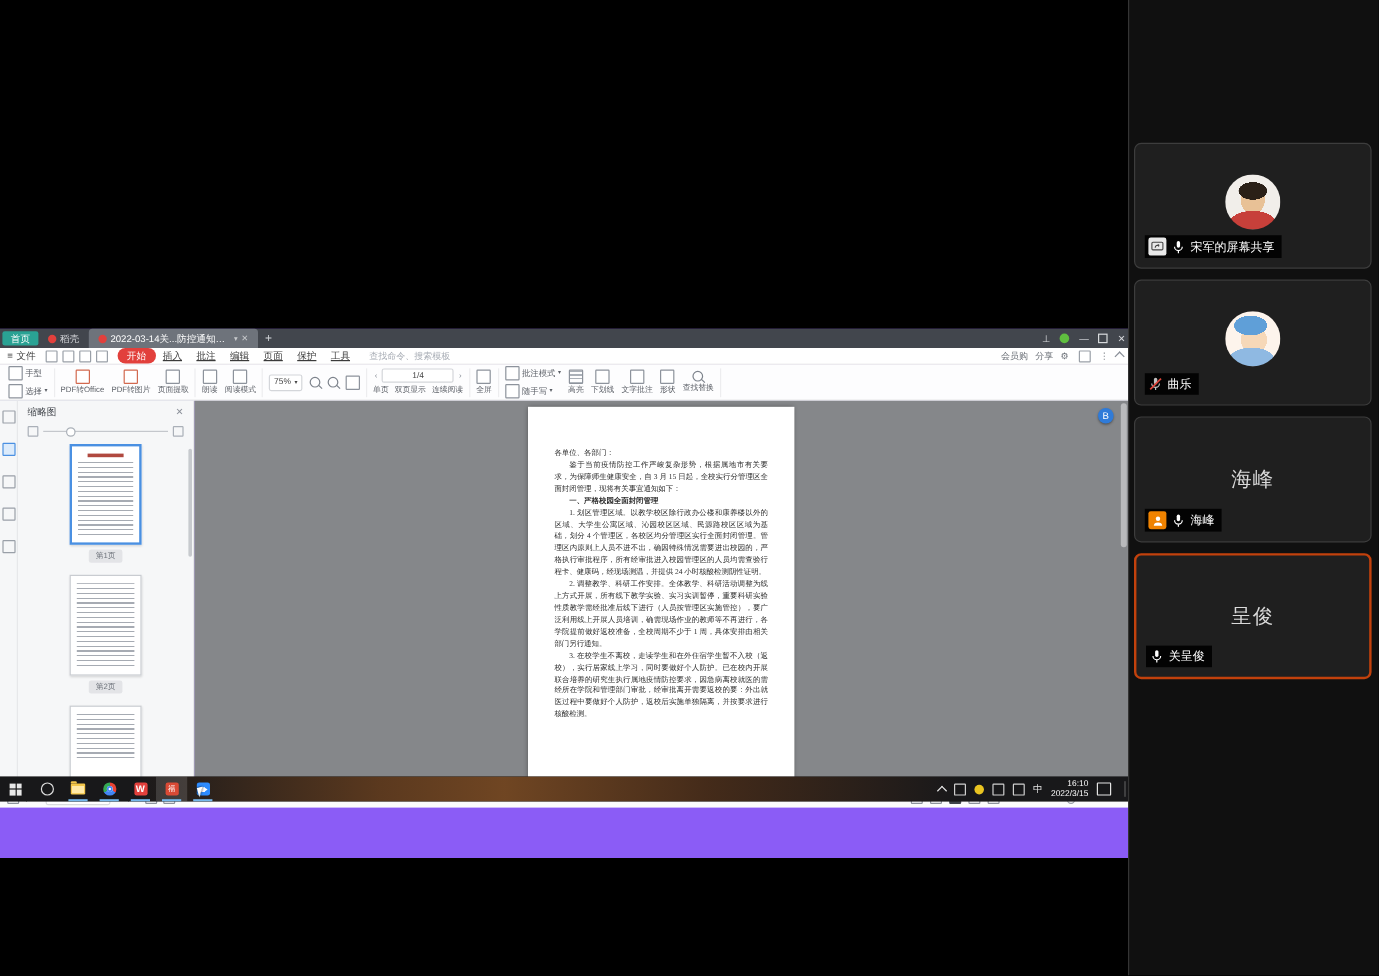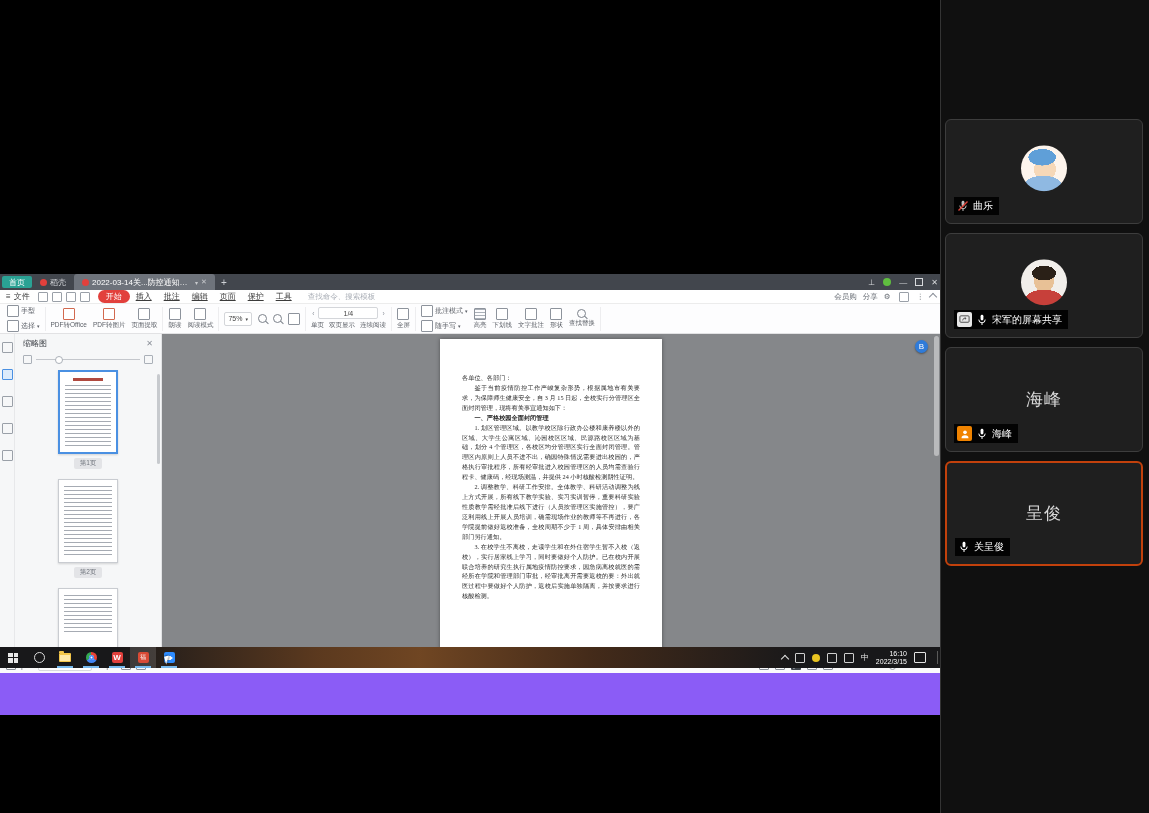--- a/index.html
+++ b/index.html
@@ -446,47 +446,47 @@
       <span class="notif"></span>
     </div>
     <div class="desk-sliver"></div>
   </div>
 </div>
 
 <div class="sidebar">
   <div class="tiles">
 
     <div class="tile">
-      <div class="avatar av-boy"></div>
-      <div class="namebar">
-        <svg class="mic" viewBox="0 0 12 12">
-            <rect x="4.6" y="0.8" width="2.8" height="5.6" rx="1.4" fill="#bfbfbf"></rect>
-            <path d="M2.8 5.6 a3.2 3.2 0 0 0 6.4 0" fill="none" stroke="#bfbfbf" stroke-width="1"></path>
-            <line x1="6" y1="9" x2="6" y2="11" stroke="#bfbfbf" stroke-width="1"></line>
-            <line x1="1.5" y1="10.5" x2="10.5" y2="1.5" stroke="#e0453a" stroke-width="1.4"></line>
-          </svg>
-        <span>曲乐</span>
-      </div>
-    </div>
-
-    <div class="tile">
       <div class="avatar av-man"></div>
       <div class="namebar">
         <span class="badge share">
           <svg width="11" height="11" viewBox="0 0 12 12">
               <rect x="1" y="2" width="10" height="7" rx="1" fill="none" stroke="#444" stroke-width="1"></rect>
               <path d="M4 7 C4 5 6 4.5 7.5 4.7 M7.5 4.7 L6.3 4 M7.5 4.7 L6.9 5.9" stroke="#444" stroke-width="1" fill="none"></path>
             </svg>
         </span>
         <svg class="mic" viewBox="0 0 12 12">
             <rect x="4.6" y="0.8" width="2.8" height="5.6" rx="1.4" fill="#fff"></rect>
             <path d="M2.8 5.6 a3.2 3.2 0 0 0 6.4 0" fill="none" stroke="#fff" stroke-width="1"></path>
             <line x1="6" y1="9" x2="6" y2="11" stroke="#fff" stroke-width="1"></line>
           </svg>
         <span>宋军的屏幕共享</span>
+      </div>
+    </div>
+
+    <div class="tile">
+      <div class="avatar av-boy"></div>
+      <div class="namebar">
+        <svg class="mic" viewBox="0 0 12 12">
+            <rect x="4.6" y="0.8" width="2.8" height="5.6" rx="1.4" fill="#bfbfbf"></rect>
+            <path d="M2.8 5.6 a3.2 3.2 0 0 0 6.4 0" fill="none" stroke="#bfbfbf" stroke-width="1"></path>
+            <line x1="6" y1="9" x2="6" y2="11" stroke="#bfbfbf" stroke-width="1"></line>
+            <line x1="1.5" y1="10.5" x2="10.5" y2="1.5" stroke="#e0453a" stroke-width="1.4"></line>
+          </svg>
+        <span>曲乐</span>
       </div>
     </div>
 
     <div class="tile">
       <div class="center-name">海峰</div>
       <div class="namebar">
         <span class="badge host">
           <svg width="10" height="10" viewBox="0 0 12 12">
               <circle cx="6" cy="4" r="2.2" fill="#fff"></circle>
               <path d="M1.8 11 a4.2 3.4 0 0 1 8.4 0 Z" fill="#fff"></path>

